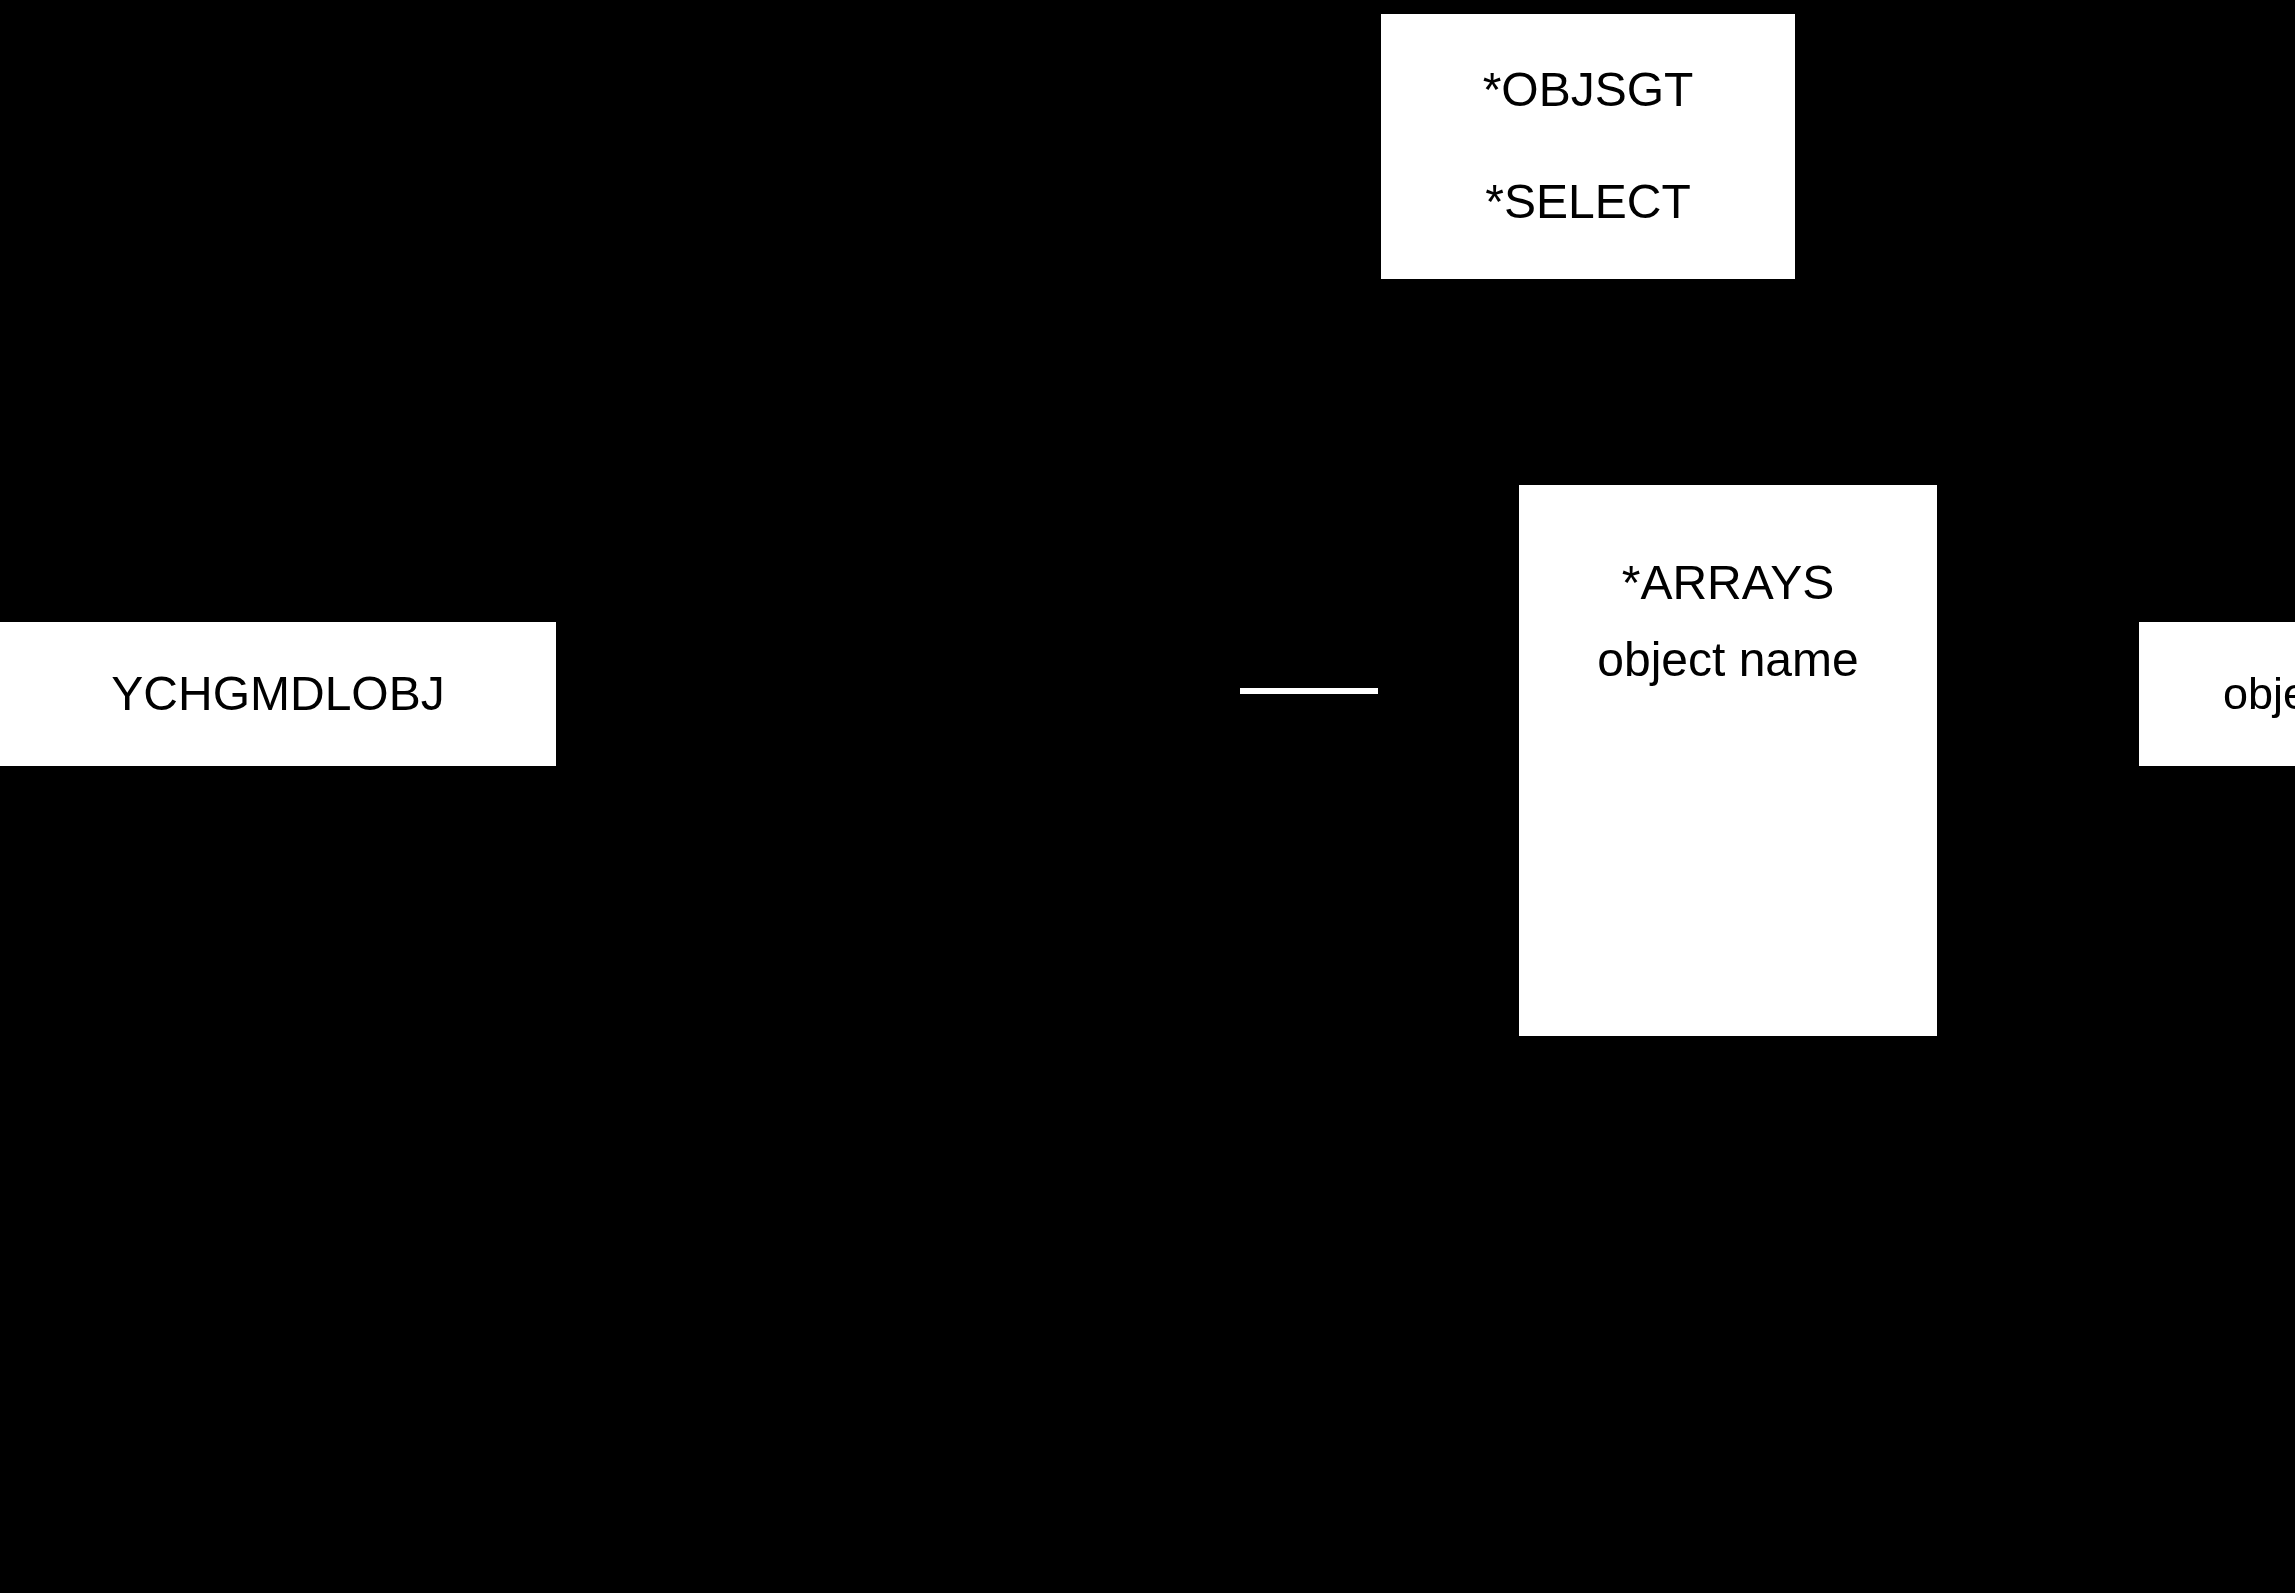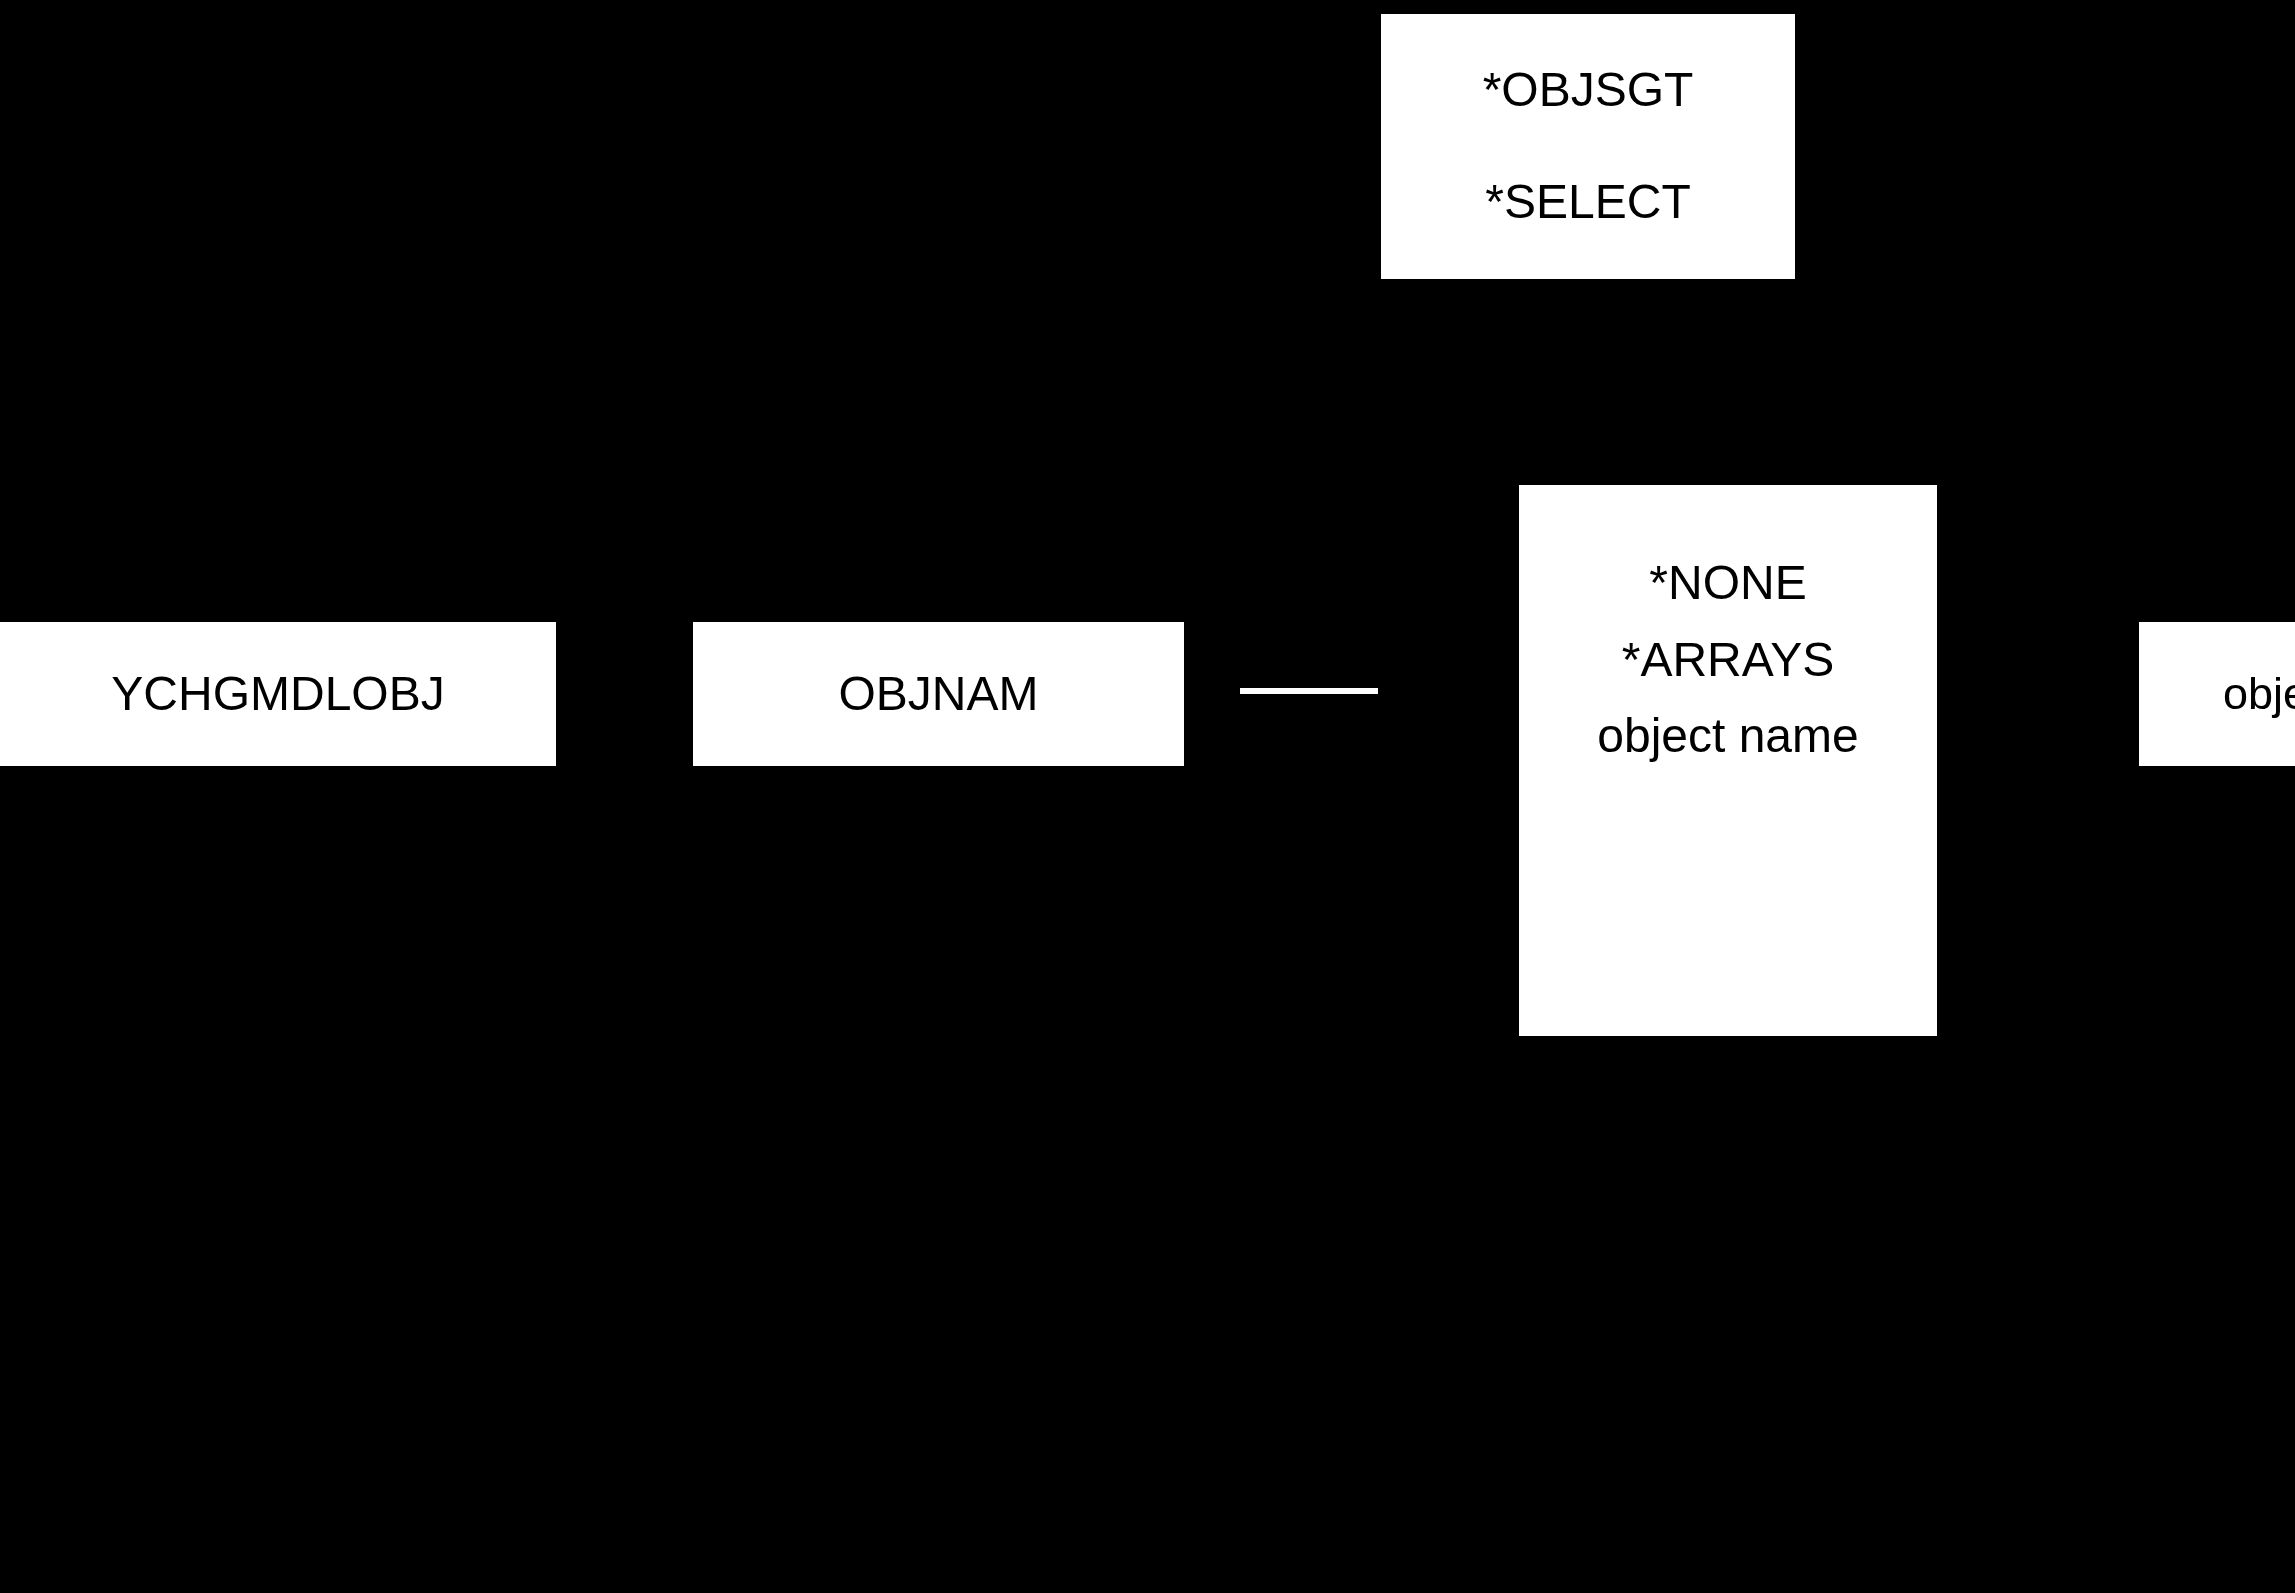--- a/index.html
+++ b/index.html
@@ -85,28 +85,24 @@
 
   <div class="node" id="node-ychgmdlobj">
     <span class="line">YCHGMDLOBJ</span>
   </div>
 
   <div class="node" id="node-objsgt-select">
     <span class="line">*OBJSGT</span>
     <span class="line">*SELECT</span>
   </div>
 
-  <div class="node" id="node-objnam">
-    <span class="line">OBJNAM</span>
-  </div>
 
   <div id="connector-dash"></div>
 
   <div class="node" id="node-objtype-options">
-    <span class="line">*NONE</span>
     <span class="line">*ARRAYS</span>
     <span class="line">object name</span>
   </div>
 
   <div class="node" id="node-object-name">
     <span class="line">object name</span>
   </div>
 
 </div>
 

